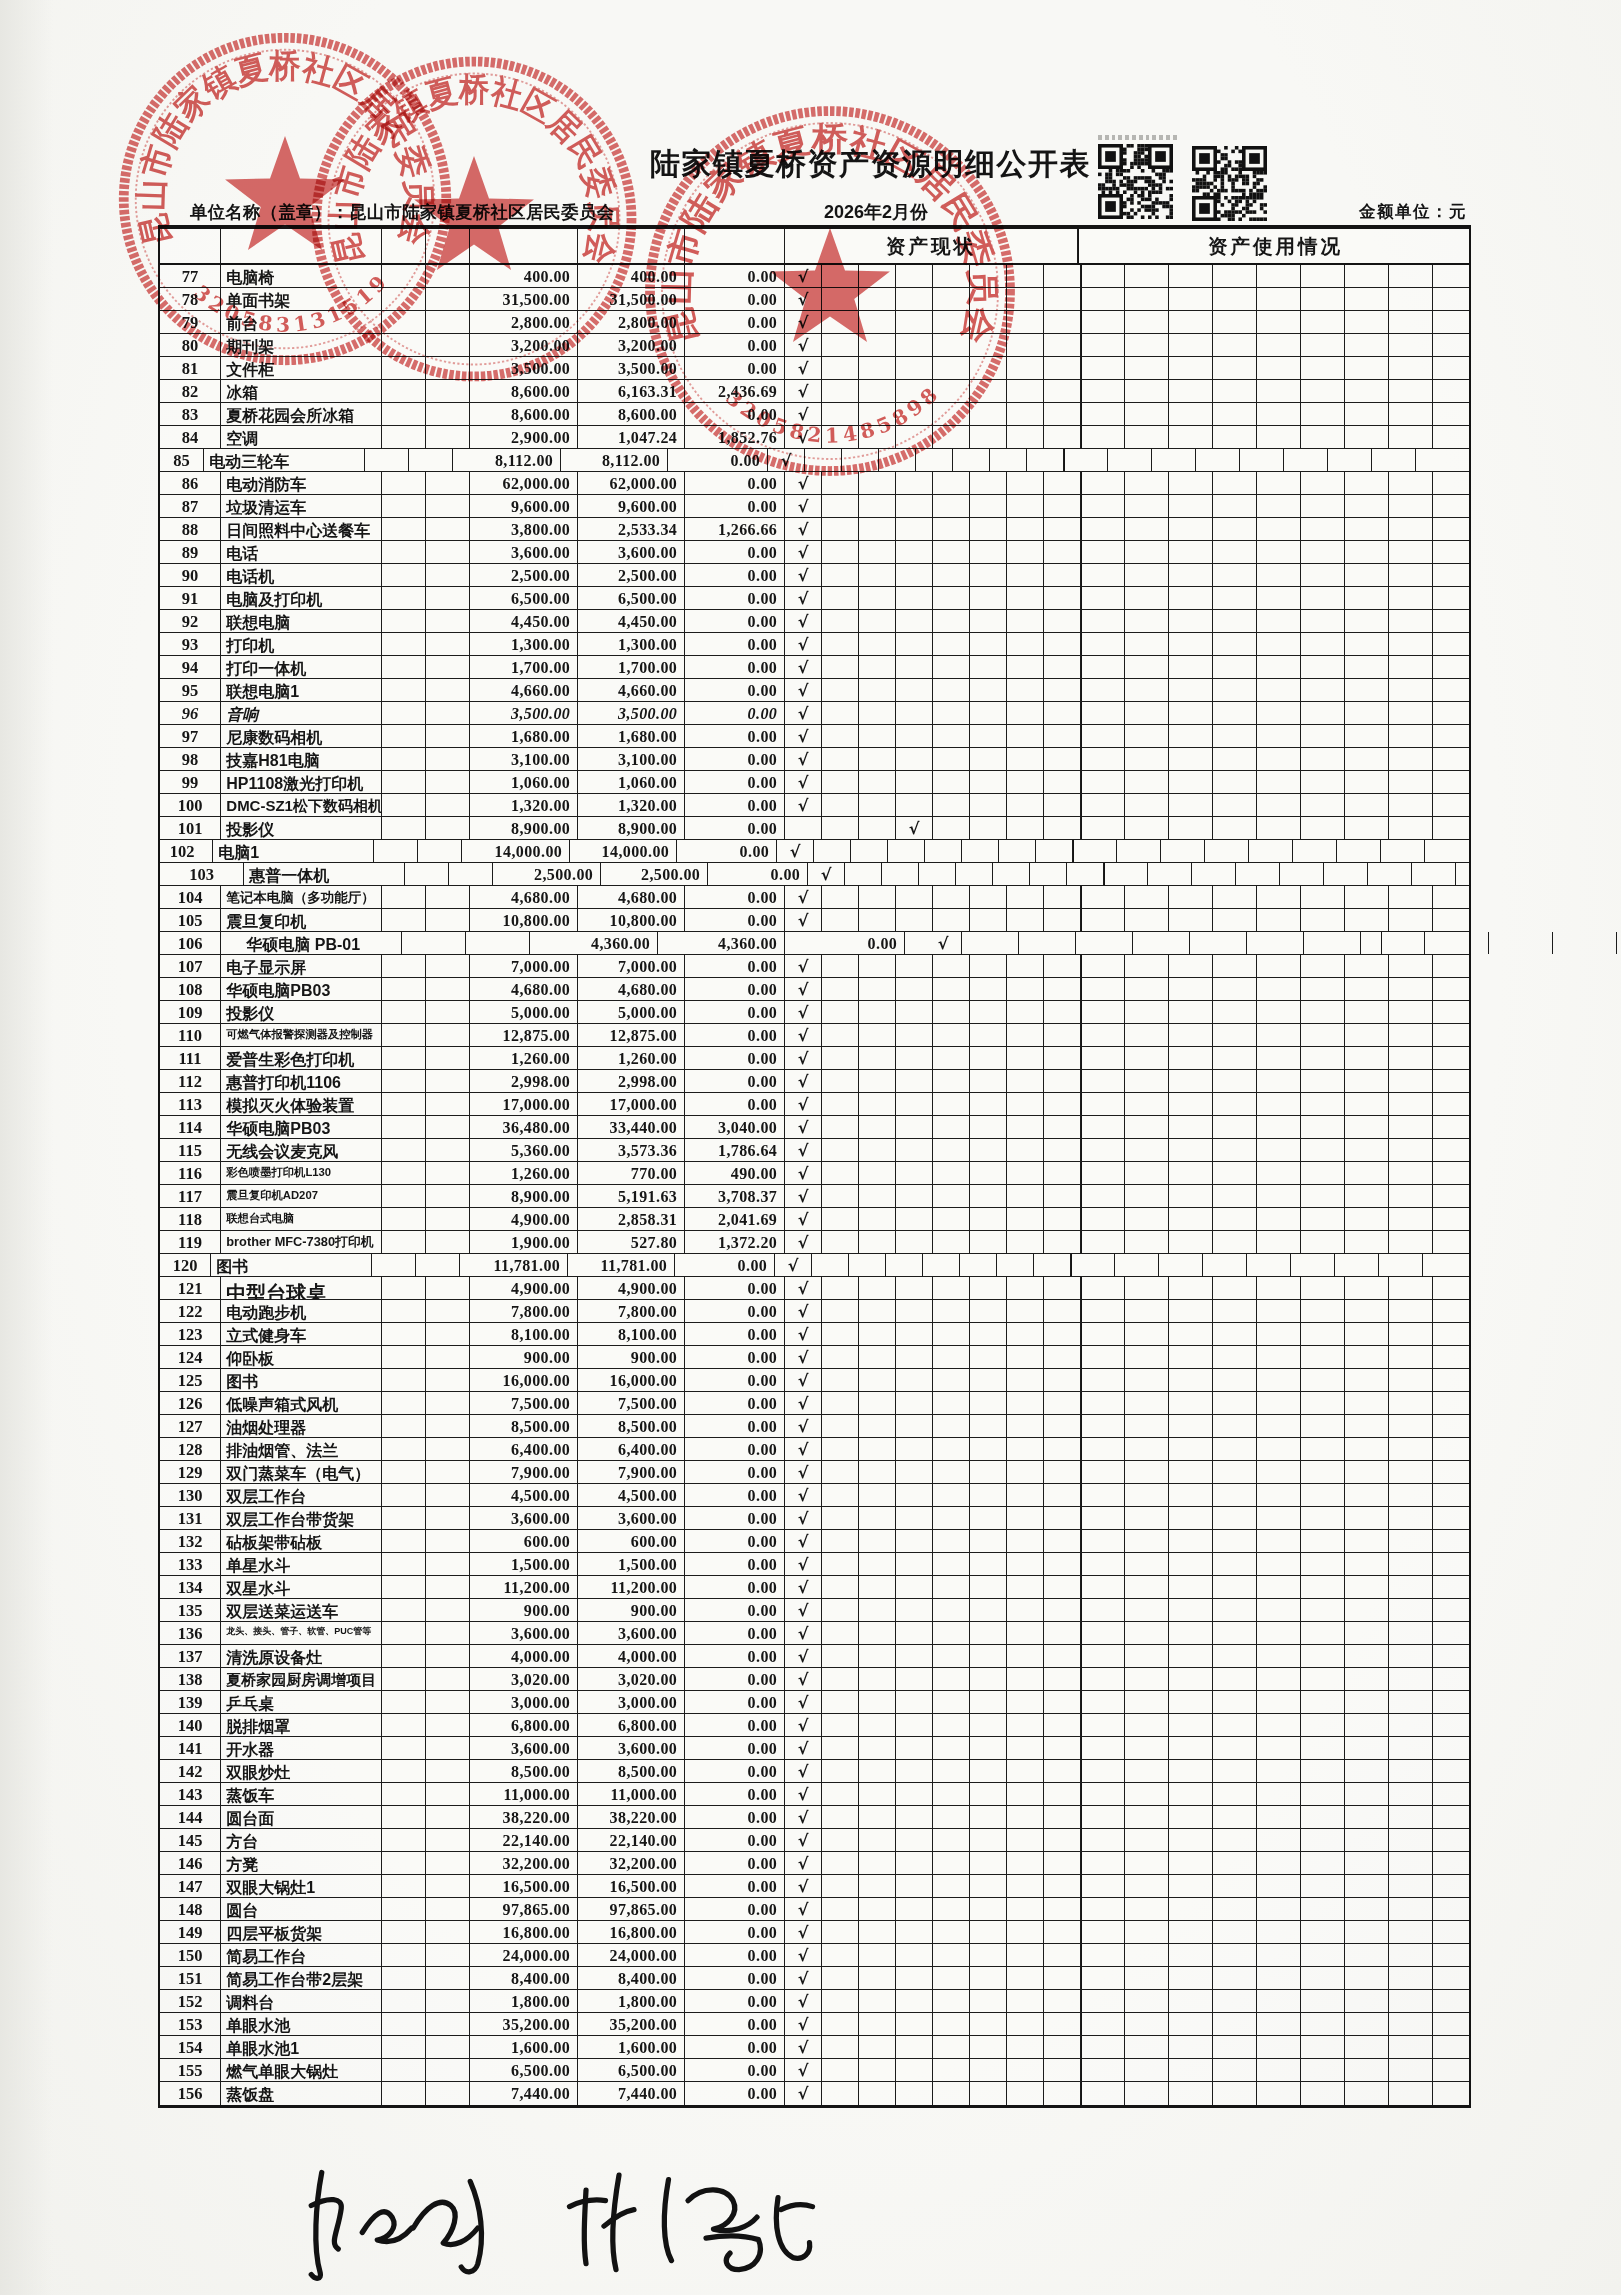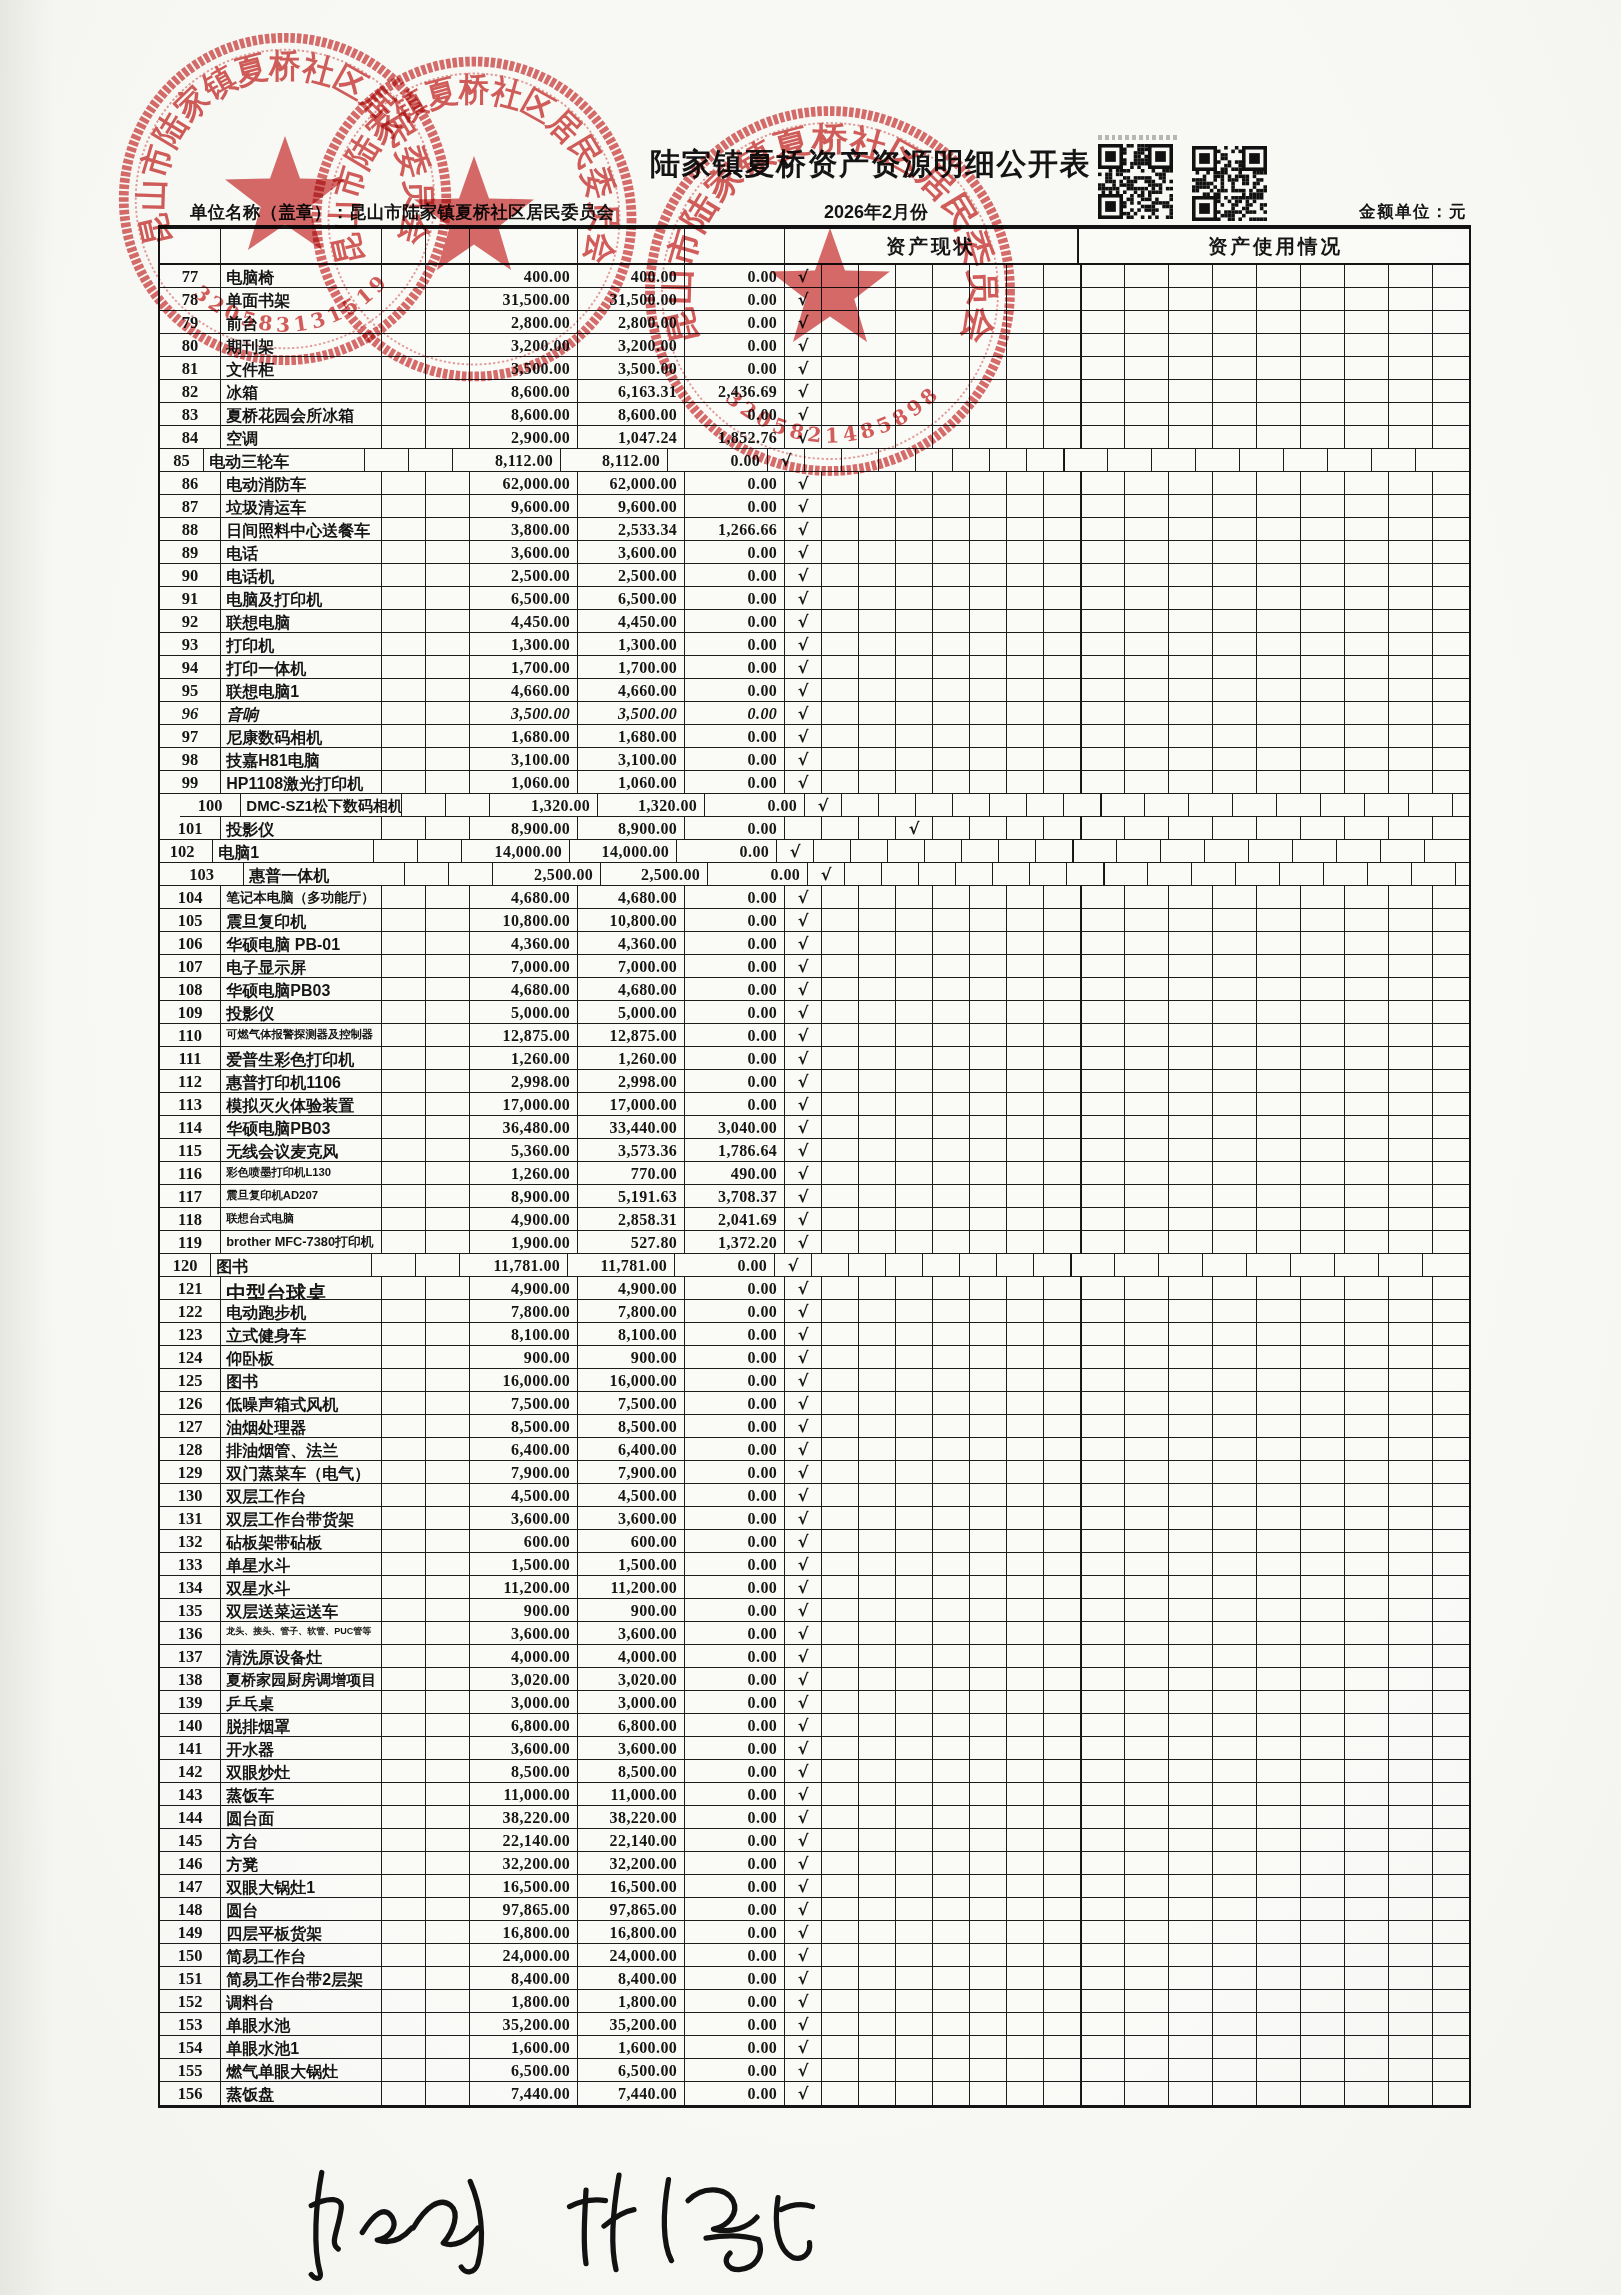--- a/index.html
+++ b/index.html
@@ -1002,21 +1002,21 @@
         <div class="cell c-chk grp-split" style="width: 44px;"></div>
         <div class="cell c-chk" style="width: 44px;"></div>
         <div class="cell c-chk" style="width: 44px;"></div>
         <div class="cell c-chk" style="width: 44px;"></div>
         <div class="cell c-chk" style="width: 44px;"></div>
         <div class="cell c-chk" style="width: 44px;"></div>
         <div class="cell c-chk" style="width: 44px;"></div>
         <div class="cell c-chk" style="width: 44px;"></div>
         <div class="cell c-chk last" style="width: 44px;"></div>
       </div>
-      <div class="t-row" style="height: 23px; margin-left: 20px;">
+      <div class="t-row" style="height: 23px;">
         <div class="cell c-no" style="width: 61px;">100</div>
         <div class="cell c-name" style="width: 161px; font-size: 15px;">DMC-SZ1松下数码相机</div>
         <div class="cell c-empty" style="width: 44px;"></div>
         <div class="cell c-empty" style="width: 44px;"></div>
         <div class="cell c-num" style="width: 108px;">1,320.00</div>
         <div class="cell c-num" style="width: 107px;">1,320.00</div>
         <div class="cell c-num" style="width: 100px;">0.00</div>
         <div class="cell c-chk" style="width: 37px;">√</div>
         <div class="cell c-chk" style="width: 37px;"></div>
         <div class="cell c-chk" style="width: 37px;"></div>
@@ -1158,21 +1158,21 @@
         <div class="cell c-chk grp-split" style="width: 44px;"></div>
         <div class="cell c-chk" style="width: 44px;"></div>
         <div class="cell c-chk" style="width: 44px;"></div>
         <div class="cell c-chk" style="width: 44px;"></div>
         <div class="cell c-chk" style="width: 44px;"></div>
         <div class="cell c-chk" style="width: 44px;"></div>
         <div class="cell c-chk" style="width: 44px;"></div>
         <div class="cell c-chk" style="width: 44px;"></div>
         <div class="cell c-chk last" style="width: 44px;"></div>
       </div>
-      <div class="t-row" style="height: 23px;">
+      <div class="t-row" style="height: 23px; gap: 20px;">
         <div class="cell c-no" style="width: 61px;">106</div>
         <div class="cell c-name" style="width: 161px; font-size: 16px;">华硕电脑 PB-01</div>
         <div class="cell c-empty" style="width: 44px;"></div>
         <div class="cell c-empty" style="width: 44px;"></div>
         <div class="cell c-num" style="width: 108px;">4,360.00</div>
         <div class="cell c-num" style="width: 107px;">4,360.00</div>
         <div class="cell c-num" style="width: 100px;">0.00</div>
         <div class="cell c-chk" style="width: 37px;">√</div>
         <div class="cell c-chk" style="width: 37px;"></div>
         <div class="cell c-chk" style="width: 37px;"></div>

